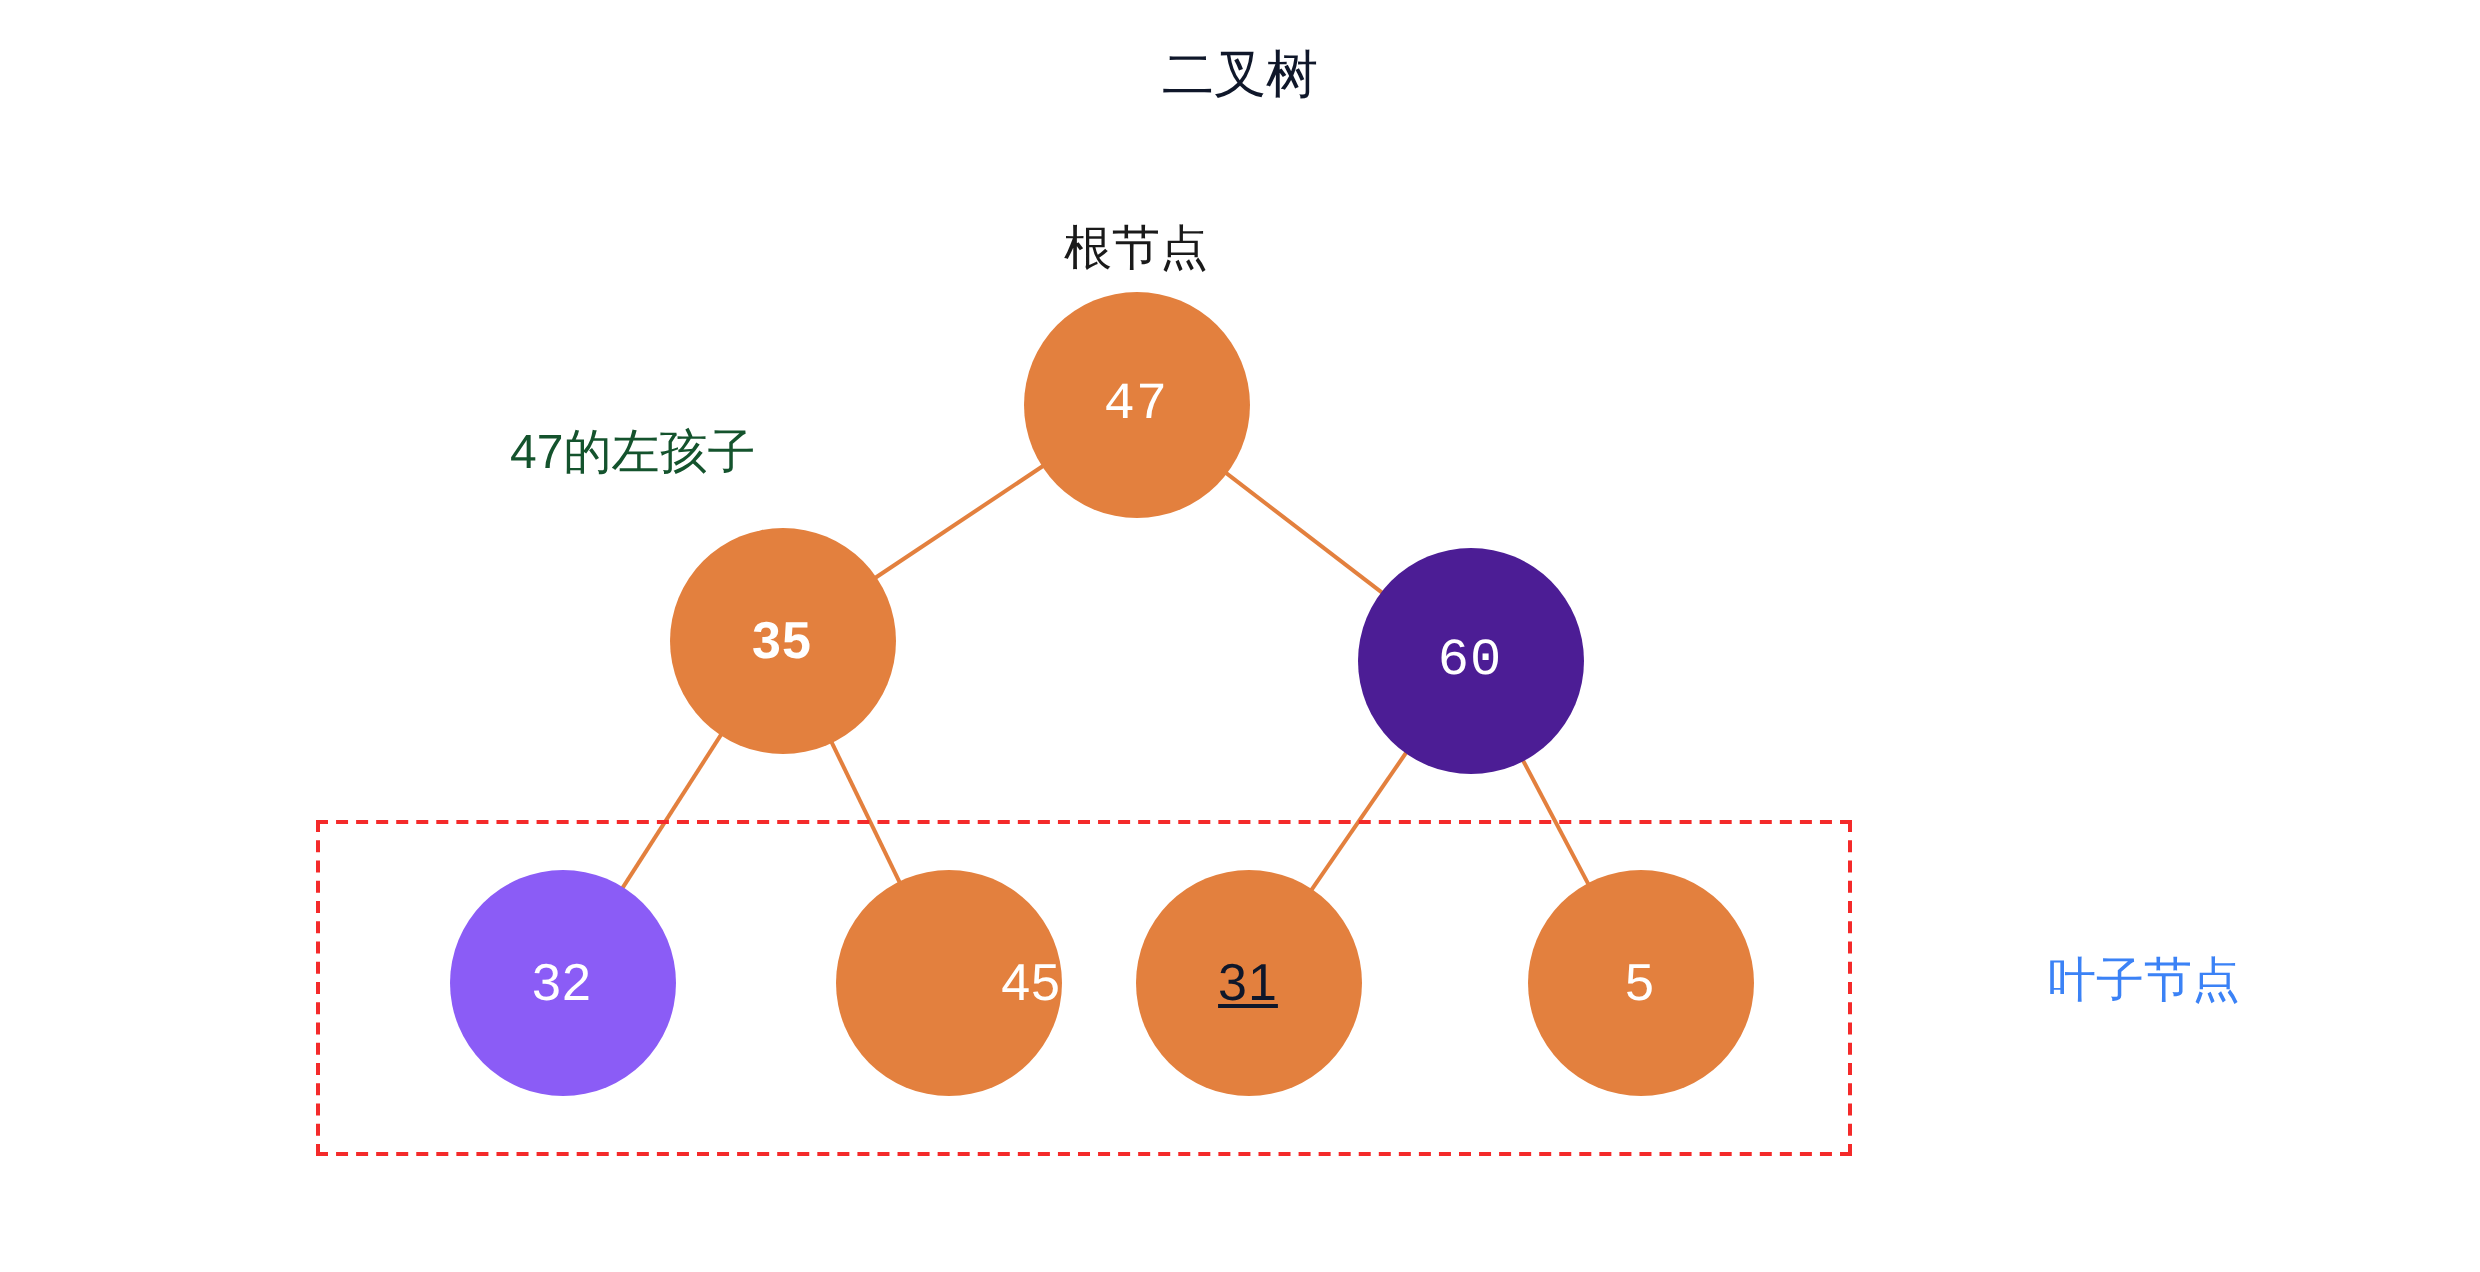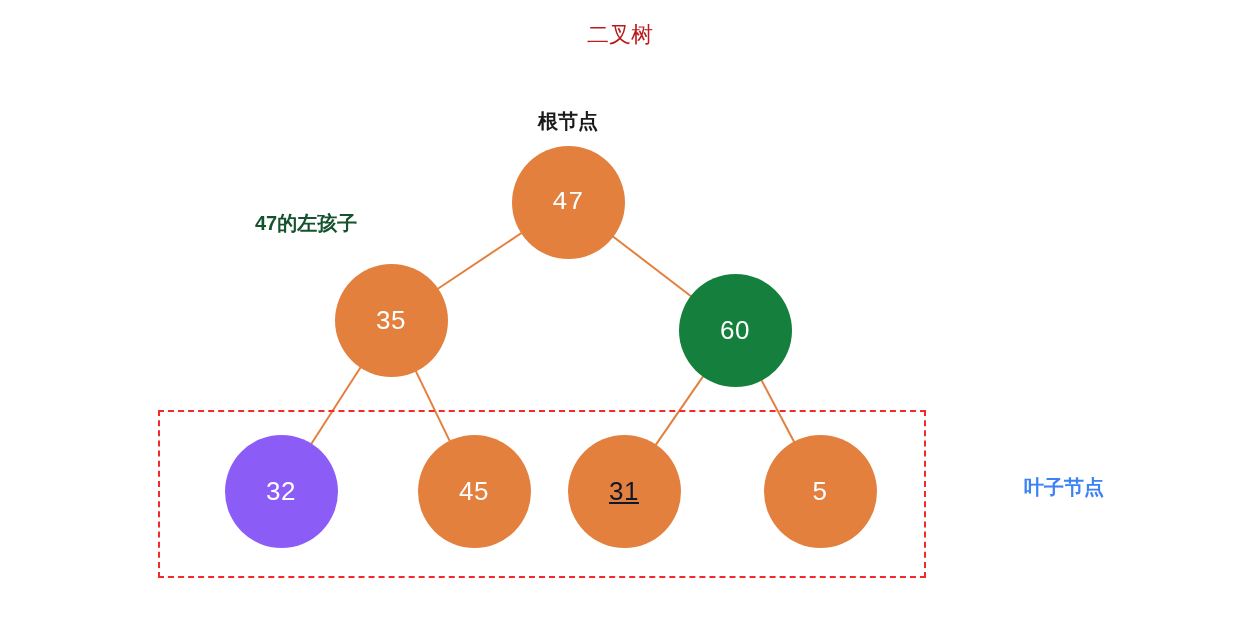--- a/index.html
+++ b/index.html
@@ -38,29 +38,28 @@
     line-height: 1;
     letter-spacing: 0.5px;
     z-index: 3;
   }
   .node-value {
     display: block;
   }
   .label {
     position: absolute;
     color: #1a1a1a;
-    font-size: 20px;
+    font-size: 24px;
     white-space: nowrap;
     z-index: 4;
-    font-weight: bold;
   }
   .title {
     position: absolute;
-    color: #b91c1c;
-    font-size: 22px;
+    color: #0f172a;
+    font-size: 26px;
     white-space: nowrap;
     left: 0;
     right: 0;
     text-align: center;
     top: 20px;
   }
   .leaf-box {
     position: absolute;
     border: 2px dashed #F42A2A;
     box-sizing: border-box;
@@ -87,30 +86,30 @@
     </svg>
 
   <div class="label" id="label-root" style="color: rgb(26, 26, 26); left: 568px; top: 108px; transform: translateX(-50%);">根节点</div>
   <div class="label" id="label-left" style="color: #14532d; left: 255px; top: 210px;">47的左孩子</div>
   <div class="label" id="label-leaf" style="color: #3b82f6; left: 1024px; top: 474px;">叶子节点</div>
 
   <div id="nodes-layer">
       <div class="node" style="left: 511.5px; top: 145.5px; background: rgb(227, 128, 62); color: rgb(255, 255, 255); font-family: Liberation Mono, monospace;">
         <span class="node-value">47</span>
       </div>
-      <div class="node" style="left: 334.5px; top: 263.5px; background: rgb(227, 128, 62); color: rgb(255, 255, 255);">
+      <div class="node" style="left: 334.5px; top: 263.5px; background: rgb(227, 128, 62); color: rgb(255, 255, 255); font-weight: bold;">
         <span class="node-value">35</span>
       </div>
-      <div class="node" style="left: 678.5px; top: 273.5px; background: #15803d; color: rgb(255, 255, 255);">
+      <div class="node" style="left: 678.5px; top: 273.5px; background: #4c1d95; color: rgb(255, 255, 255); font-family: Liberation Mono, monospace;">
         <span class="node-value">60</span>
       </div>
       <div class="node" style="left: 224.5px; top: 434.5px; background: #8b5cf6; color: rgb(255, 255, 255); text-align: center;">
         <span class="node-value">32</span>
       </div>
-      <div class="node" style="left: 417.5px; top: 434.5px; background: rgb(227, 128, 62); color: rgb(255, 255, 255);">
+      <div class="node" style="left: 417.5px; top: 434.5px; background: rgb(227, 128, 62); color: rgb(255, 255, 255); justify-content: flex-end;">
         <span class="node-value">45</span>
       </div>
       <div class="node" style="left: 567.5px; top: 434.5px; background: rgb(227, 128, 62); color: #0f172a; text-decoration: underline;">
         <span class="node-value">31</span>
       </div>
       <div class="node" style="left: 763.5px; top: 434.5px; background: rgb(227, 128, 62); color: rgb(255, 255, 255);">
         <span class="node-value">5</span>
       </div>
     </div>
 

